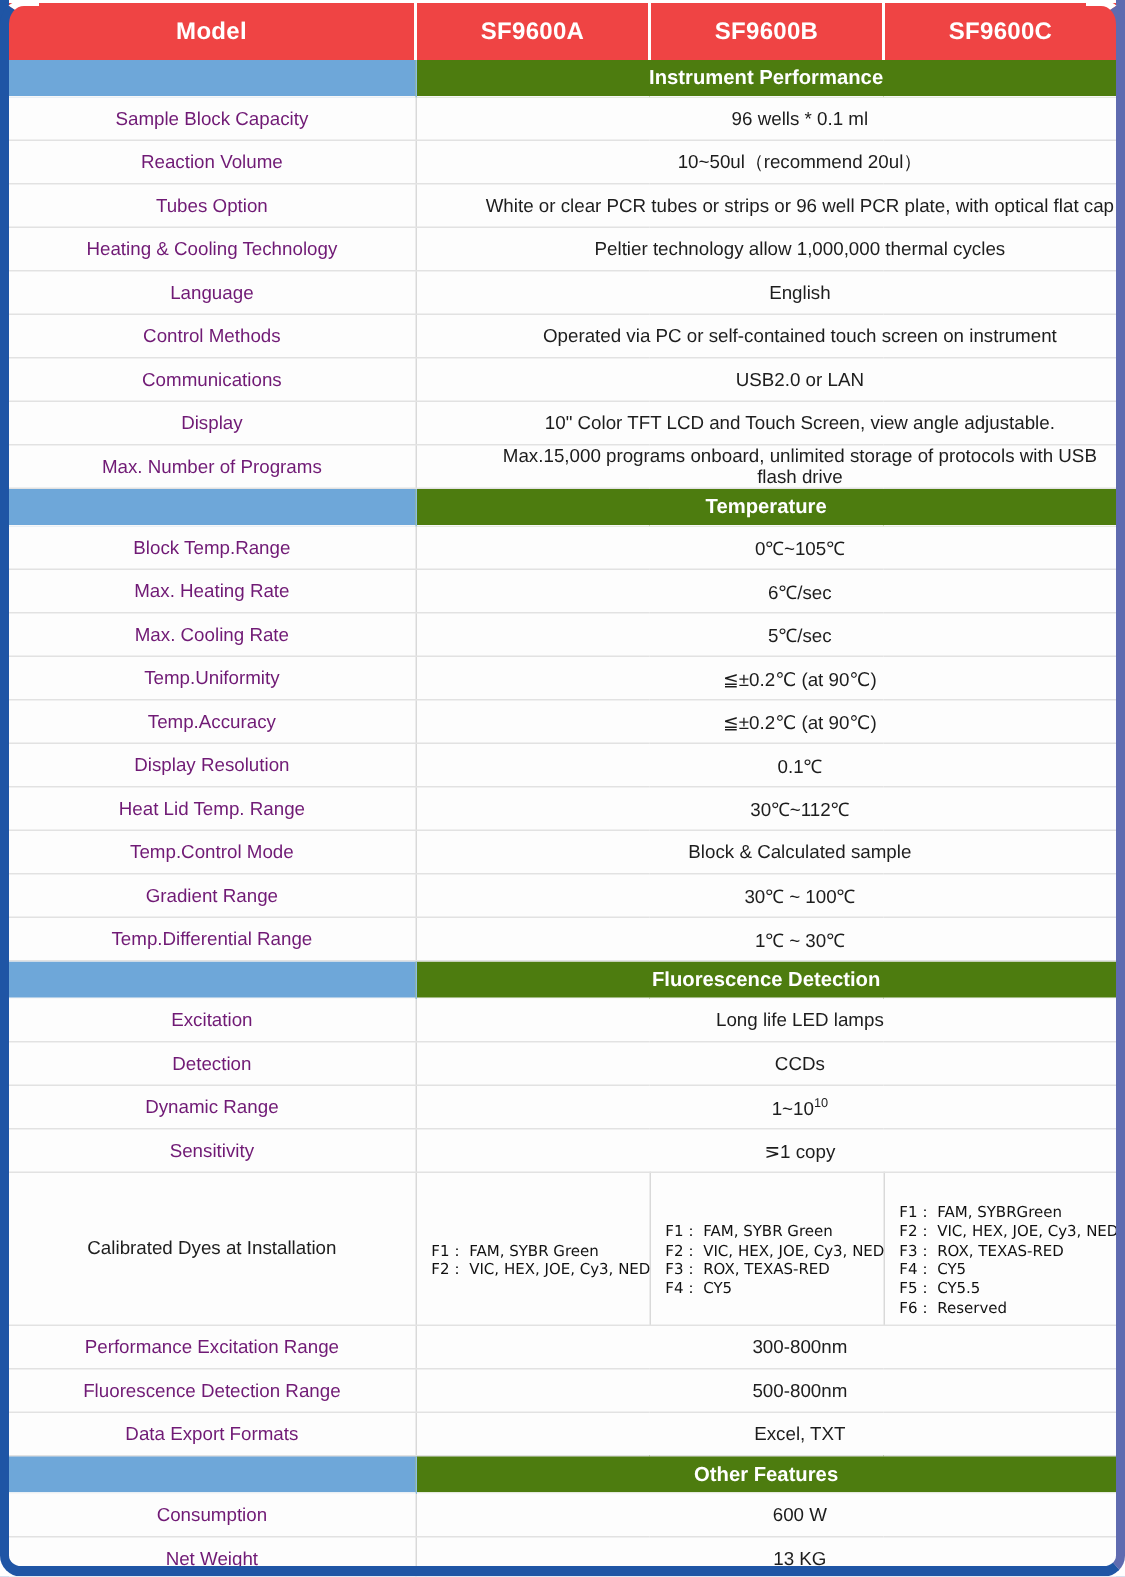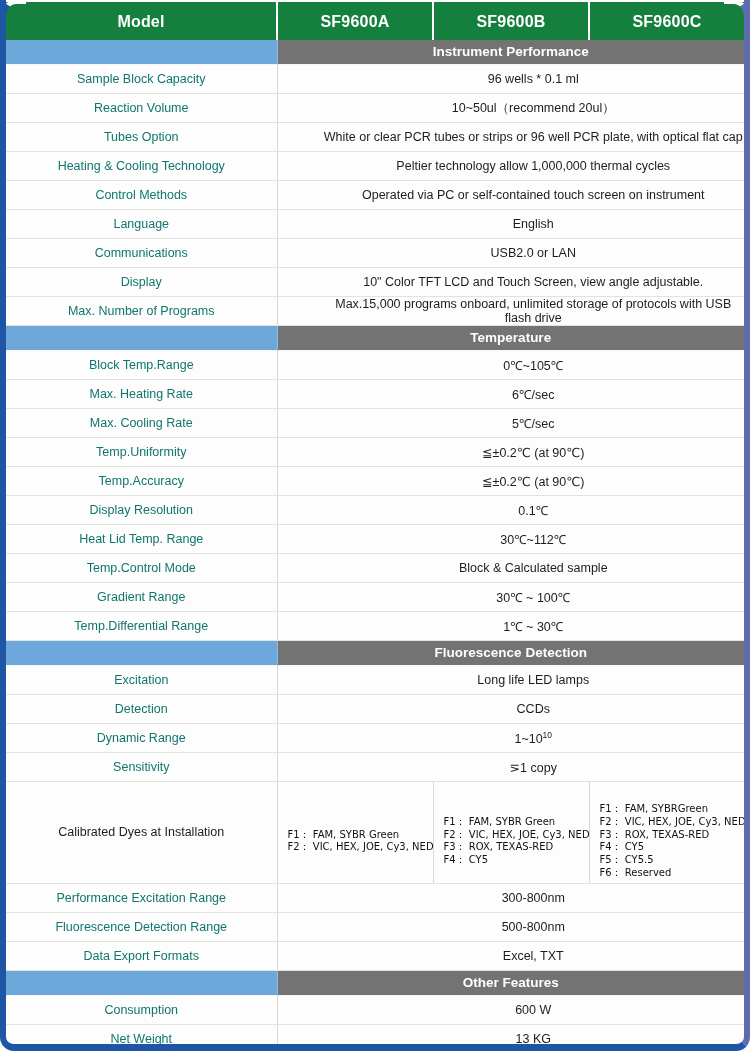--- a/index.html
+++ b/index.html
@@ -76,40 +76,40 @@
   }
 
   table.spec td {
     padding: 0;
     vertical-align: middle;
     border: 0;
   }
 
   
   tr.model-head td {
-    background: #15803d;
+    background: #ef4444;
     color: #ffffff;
     font-weight: bold;
     font-size: 16px;
     text-align: center;
     height: 38px;
     line-height: 31px;
     border-right: 2px solid #ffffff;
     letter-spacing: .2px;
   }
   tr.model-head td:last-child { border-right: 0; }
   tr.model-head td.model-label { font-size: 16px; }
 
   
   tr.section-row td.section-blank {
     background: #6ea7d9;
     height: 24px;
   }
   tr.section-row td.section-title {
-    background: #737373;
+    background: #4d7c0f;
     color: #ffffff;
     font-weight: bold;
     font-size: 13.5px;
     text-align: center;
     height: 24px;
     line-height: 24px;
   }
   tr.section-row td.section-blank {
     border-right: 1px solid #8fbde4;
   }
@@ -118,21 +118,21 @@
   tr.data-row td {
     height: 28px;
     background: #fdfdfd;
     border-bottom: 1px solid #e2e2e2;
     border-top: 1px solid #f7f7f7;
     font-size: 12.5px;
   }
   tr.data-row td.label {
     text-align: center;
     border-right: 1px solid #d9d9d9;
-    color: #0f766e;
+    color: #701a75;
   }
   tr.data-row td.value {
     text-align: center;
     color: #1d1d1d;
     padding-left: 45px;
   }
 
   tr.data-row:last-child td { border-bottom: 0; }
 
   
@@ -198,26 +198,26 @@
         </tr>
         <tr class="data-row">
           <td class="label">Tubes Option</td>
           <td class="value" colspan="3">White or clear PCR tubes or strips or 96 well PCR plate, with optical flat cap</td>
         </tr>
         <tr class="data-row">
           <td class="label">Heating &amp; Cooling Technology</td>
           <td class="value" colspan="3">Peltier technology allow 1,000,000 thermal cycles</td>
         </tr>
         <tr class="data-row">
+          <td class="label">Language</td>
+          <td class="value" colspan="3">English</td>
+        </tr>
+        <tr class="data-row">
           <td class="label">Control Methods</td>
           <td class="value" colspan="3">Operated via PC or self-contained touch screen on instrument</td>
-        </tr>
-        <tr class="data-row">
-          <td class="label">Language</td>
-          <td class="value" colspan="3">English</td>
         </tr>
         <tr class="data-row">
           <td class="label">Communications</td>
           <td class="value" colspan="3">USB2.0 or LAN</td>
         </tr>
         <tr class="data-row">
           <td class="label">Display</td>
           <td class="value" colspan="3">10" Color TFT LCD and Touch Screen, view angle adjustable.</td>
         </tr>
         <tr class="data-row">

